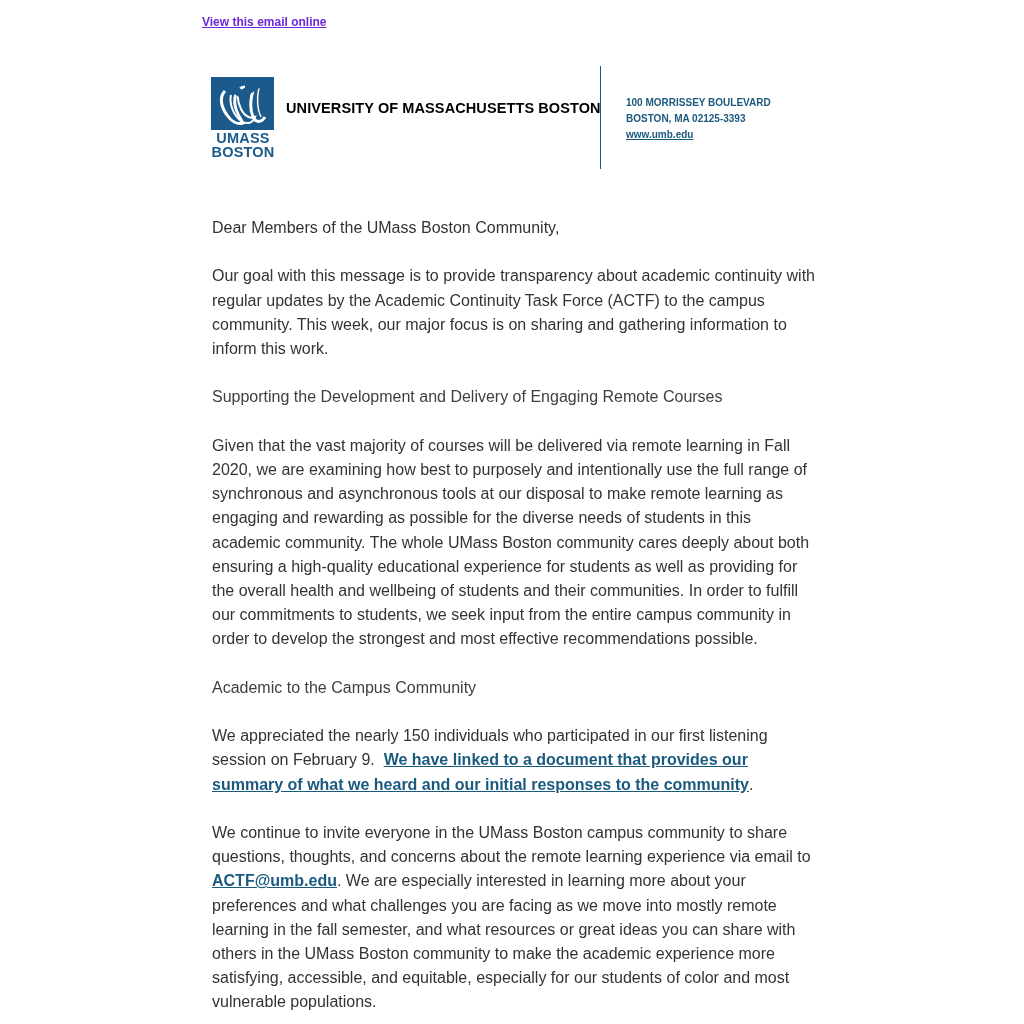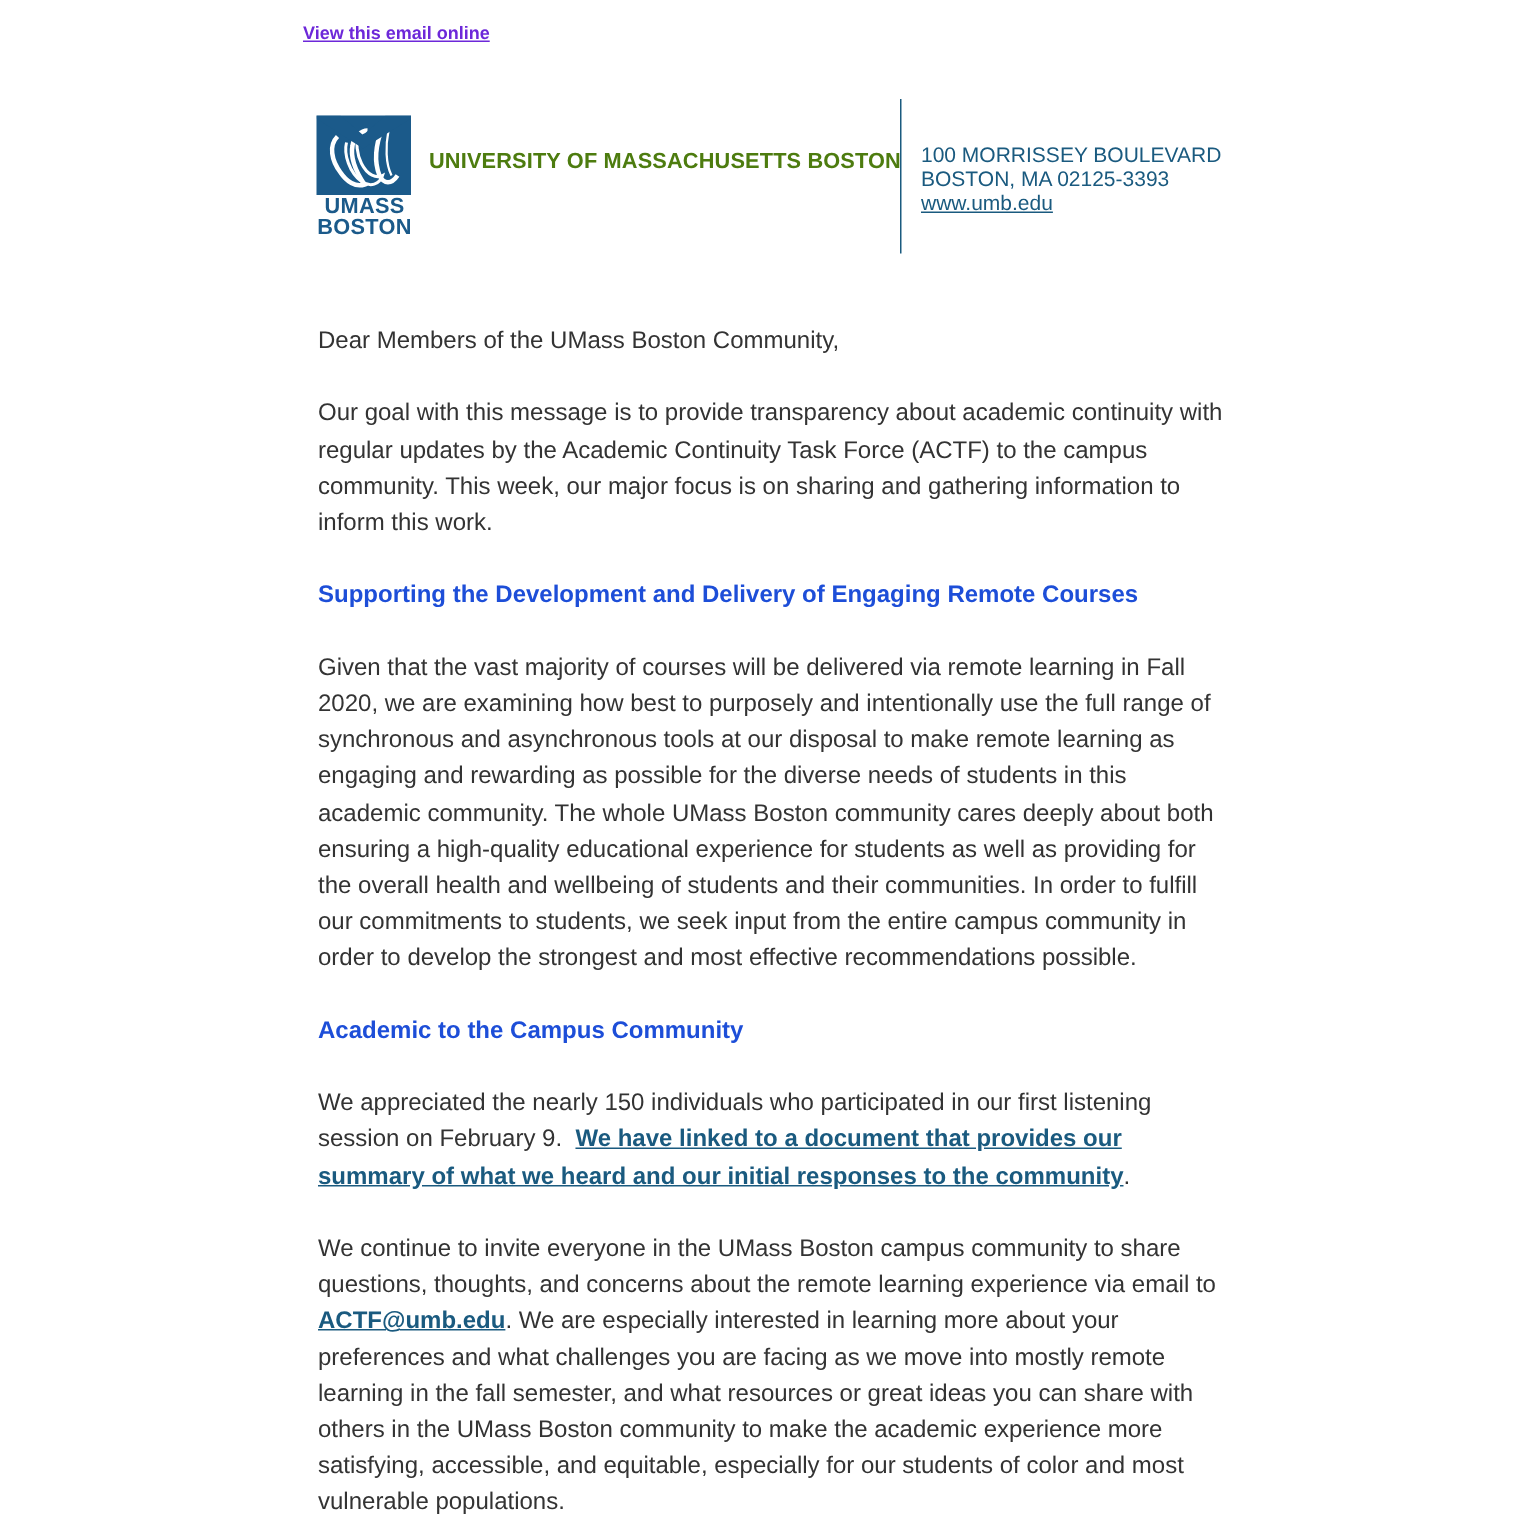--- a/index.html
+++ b/index.html
@@ -2,27 +2,27 @@
 <html><head>
 <meta charset="utf-8">
 <style>
   html, body { margin: 0; padding: 0; background: #ffffff; }
   body { width: 1024px; height: 1024px; overflow: hidden; position: relative; font-family: "Liberation Sans", sans-serif; }
   .view-online { position: absolute; left: 202px; top: 15px; font-size: 12px; font-weight: bold; color: #6d28d9; text-decoration: underline; }
   .header { position: absolute; left: 200px; top: 66px; width: 620px; height: 104px; }
   .logo { position: absolute; left: 10px; top: 10px; width: 66px; height: 84px; text-align: center; }
   .logo-box { position: absolute; left: 1px; top: 1px; width: 63px; height: 53px; background: #1b5a8a; overflow: hidden; }
   .logo-text { position: absolute; left: 0; top: 55px; width: 66px; color: #1b5a8a; font-weight: bold; font-size: 14.5px; line-height: 14px; letter-spacing: 0.2px; }
-  .univ-name { position: absolute; left: 86px; top: 34px; font-size: 14.5px; font-weight: bold; color: #4d7c0f; letter-spacing: 0.1px; }
+  .univ-name { position: absolute; left: 86px; top: 34px; font-size: 14.5px; font-weight: bold; color: #000000; letter-spacing: 0.1px; }
   .divider { position: absolute; left: 400px; top: 0; width: 1px; height: 103px; background: #1a5a7f; }
-  .address { position: absolute; left: 414px; top: 29px; font-size: 14px; font-weight: normal; color: #1a5a7f; line-height: 16px; }
+  .address { position: absolute; left: 426px; top: 29px; font-size: 10px; font-weight: bold; color: #1a5a7f; line-height: 16px; }
   .address a { color: #1a5a7f; text-decoration: underline; }
   .body { position: absolute; left: 212px; top: 216px; width: 610px; font-size: 16px; line-height: 24.2px; color: #333333; }
   .body p { margin: 0 0 24.2px 0; }
-  .body h3 { margin: 0 0 24.2px 0; font-size: 16px; font-weight: bold; color: #1d4ed8; }
+  .body h3 { margin: 0 0 24.2px 0; font-size: 16px; font-weight: normal; color: #404040; }
   .body a { color: #1a5a7f; font-weight: bold; text-decoration: underline; }
 </style>
 </head>
 <body>
 
 <a class="view-online">View this email online</a>
 
 <div class="header">
   <div class="logo">
     <div class="logo-box">

